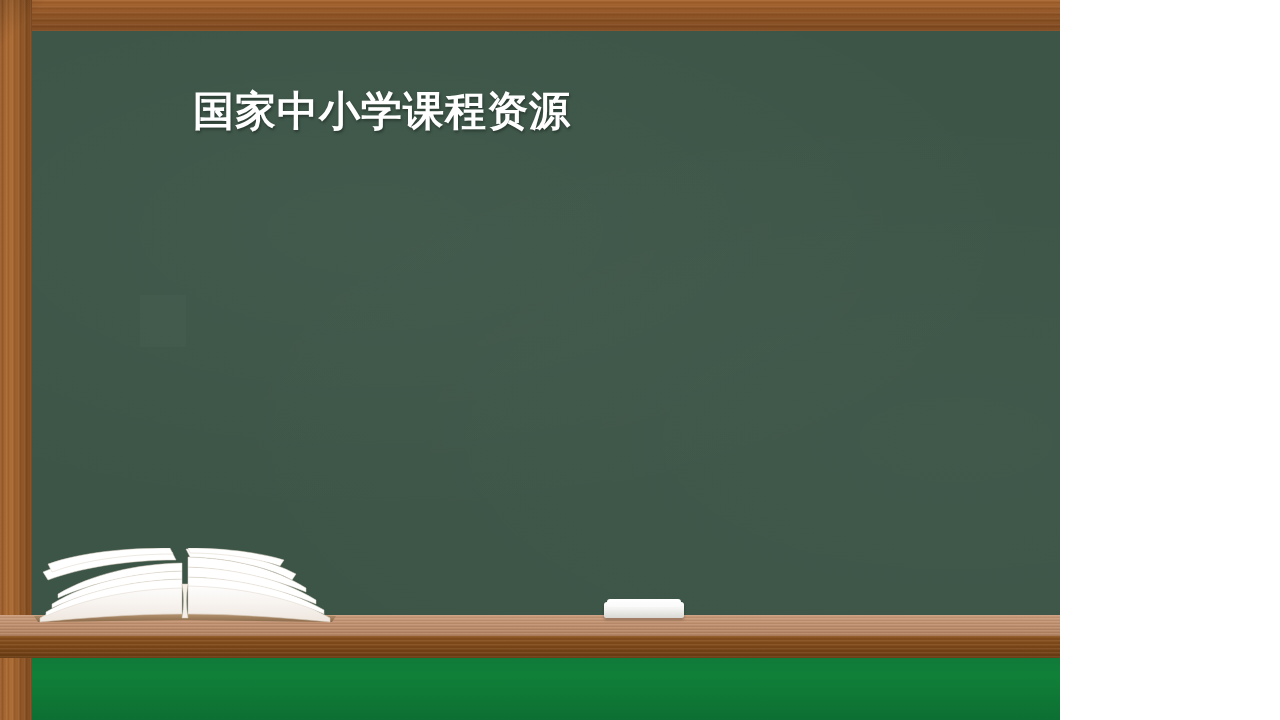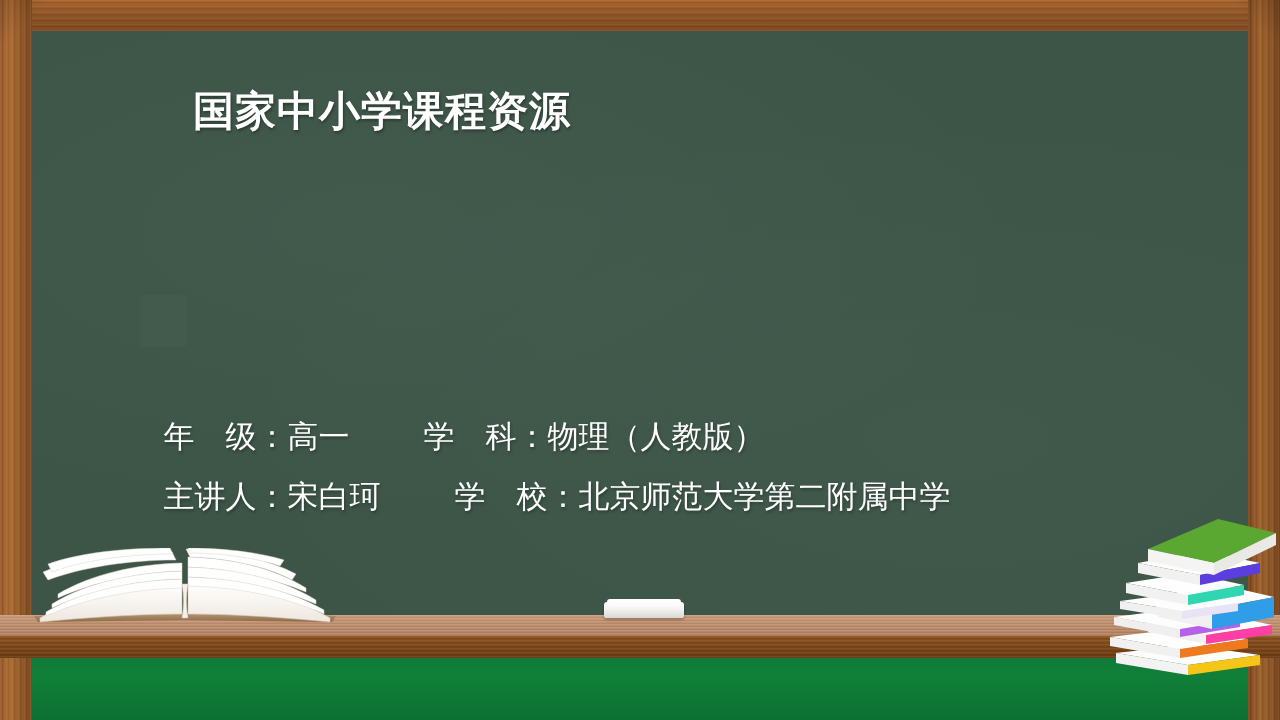--- a/index.html
+++ b/index.html
@@ -4,21 +4,21 @@
 <style>
   * { margin:0; padding:0; box-sizing:border-box; }
   html,body { width:1280px; height:720px; overflow:hidden; }
   body {
     font-family:"Liberation Sans", sans-serif;
     background:#ffffff;
     position:relative;
   }
 
   
-  #stage { position:absolute; left:0; top:0; width:1280px; height:720px; overflow:hidden; }
+  #stage { position:absolute; left:0; top:0; width:1060px; height:720px; overflow:hidden; }
 
   
   .green-base{
     position:absolute; left:0; top:650px; width:1280px; height:70px;
     background:linear-gradient(180deg,#11773b 0%,#108038 35%,#0d6f33 100%);
   }
 
   
   .frame-top{
     position:absolute; left:0; top:0; width:1280px; height:31px;
@@ -155,27 +155,21 @@
 
   <div class="frame-top"></div>
   <div class="frame-left"></div>
   <div class="frame-right"></div>
   <div class="mitre mitre-tl"></div>
   <div class="mitre mitre-tr"></div>
 
   <div class="hdr">国家中小学课程资源</div>
 
 
-  <div class="info info-1">
-    <span>年　级：</span><span>高一</span><span class="gap"></span><span>学　科：</span><span>物理（人教版）</span>
-  </div>
-
-  <div class="info info-2">
-    <span>主讲人：</span><span>宋白珂</span><span class="gap"></span><span>学　校：</span><span>北京师范大学第二附属中学</span>
-  </div>
+
 
   <div class="ledge-top"></div>
   <div class="ledge-front"></div>
 
   <div class="eraser">
     <div class="eraser-body"></div>
     <div class="eraser-top"></div>
   </div>
 
   <div class="book-open">

